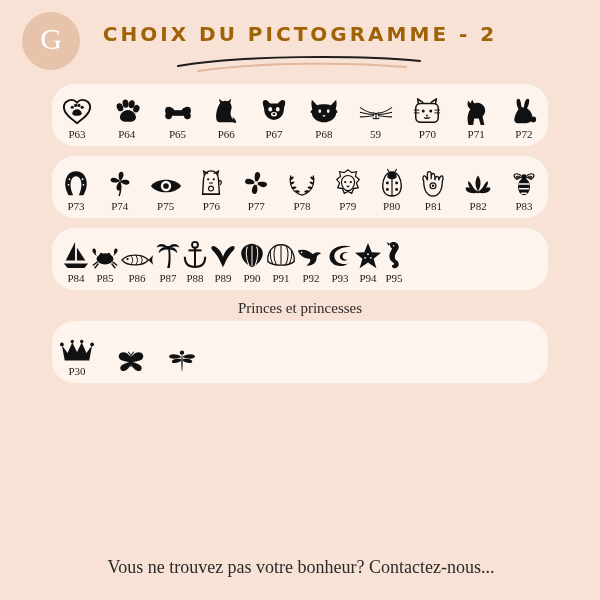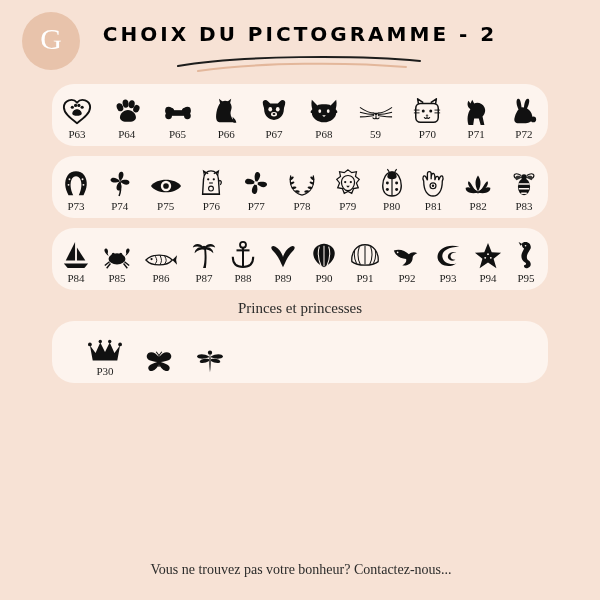--- a/index.html
+++ b/index.html
@@ -39,21 +39,21 @@
   
   .header {
     padding-top: 22px;
     text-align: center;
   }
   .header .title {
     font-family: "DejaVu Sans", sans-serif;
     font-weight: bold;
     font-size: 20px;
     letter-spacing: 3px;
-    color: #000000;
+    color: #a16207;
   }
   .swash {
     display: block;
     margin: 6px auto 0 auto;
   }
 
   
   .section {
     margin-top: 10px;
   }
@@ -99,21 +99,21 @@
   }
 
   
   .footer {
     position: absolute;
     left: 0;
     right: 6px;
     bottom: 22px;
     text-align: center;
     font-family: "Liberation Serif", serif;
-    font-size: 14px;
+    font-size: 18px;
     color: #2b2b2a;
     padding-left: 8px;
   }
 
   svg { display: block; }
 </style>
 </head>
 <body>
 
 <div class="logo-badge">
@@ -416,21 +416,21 @@
           <circle cx="15" cy="7.5" r="3" fill="#111"></circle>
         </svg>
       </span>
       <span class="code">P83</span>
     </div>
 
   </div>
 </div>
 
 <div class="section">
-  <div class="pill" style="justify-content:space-between;">
+  <div class="pill" style="">
 
     <div class="item">
       <span class="glyph">
         <svg width="28" height="30" viewBox="0 0 30 32">
           <path d="M14 2 L14 22 L4 22z" fill="#111"></path>
           <path d="M16 8 L16 22 L25 22z" fill="#111"></path>
           <path d="M2 25 h26 l-4 5 H6z" fill="#111"></path>
         </svg>
       </span>
       <span class="code">P84</span>
@@ -558,21 +558,21 @@
         </svg>
       </span>
       <span class="code">P95</span>
     </div>
 
   </div>
 </div>
 
 <div class="section">
   <div class="section-title">Princes et princesses</div>
-  <div class="pill wide" style="justify-content:flex-start; gap:22px; padding-left:36px;">
+  <div class="pill wide" style="justify-content:flex-start; gap:22px; padding-left:8px;">
 
     <div class="item">
       <span class="glyph">
         <svg width="34" height="24" viewBox="0 0 36 24">
           <path d="M2 6 L8 14 L13 3 L18 13 L23 3 L28 14 L34 6 L31 22 H5z" fill="#111"></path>
           <circle cx="2" cy="5" r="2" fill="#111"></circle>
             <circle cx="34" cy="5" r="2" fill="#111"></circle>
           <circle cx="13" cy="2" r="1.8" fill="#111"></circle>
             <circle cx="23" cy="2" r="1.8" fill="#111"></circle>
         </svg>

